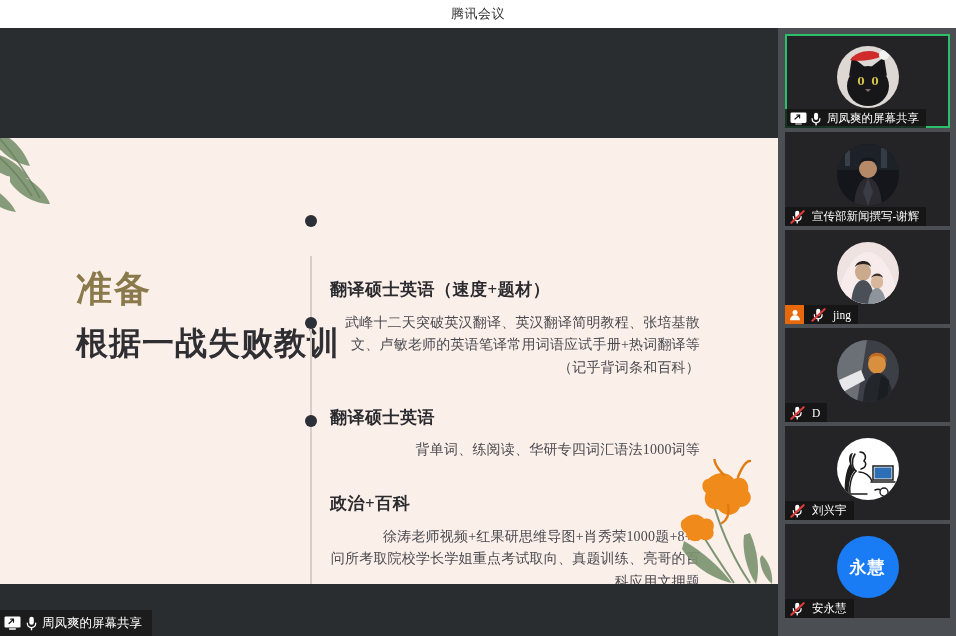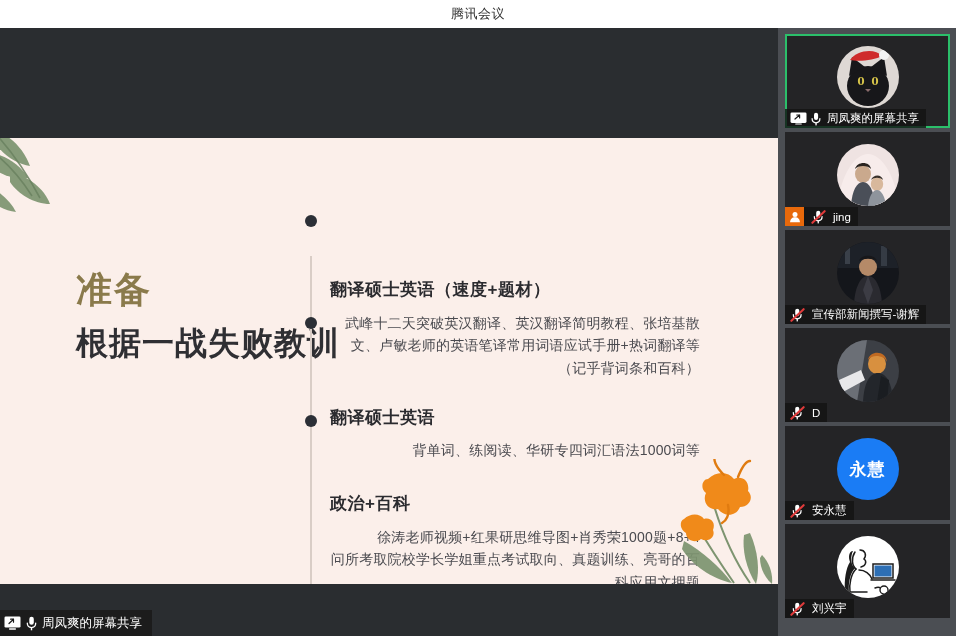--- a/index.html
+++ b/index.html
@@ -1,21 +1,21 @@
 <!DOCTYPE html>
 <html><head>
 <meta charset="utf-8">
 <style>
   * { box-sizing: border-box; margin: 0; padding: 0; }
   html, body {
     width: 956px; height: 636px;
     font-family: "Liberation Sans", "DejaVu Sans", sans-serif;
     overflow: hidden; background: #ffffff;
   }
-  #app { position: relative; width: 956px; height: 636px; }
+  #app { position: relative; width: 956px; height: 636px; font-family: Liberation Serif, serif; }
 
   
   .titlebar {
     position: absolute; left: 0; top: 0; width: 956px; height: 28px;
     background: #ffffff; display: flex; align-items: center; justify-content: center;
   }
   .titlebar .tb-text { font-size: 13px; color: #2f2f2f; letter-spacing: .5px; }
 
   
   .stage {
@@ -231,20 +231,44 @@
           <path d="M1.1 6.6 C1.1 9.5 2.9 10.8 5 10.8 C7.1 10.8 8.9 9.5 8.9 6.6" stroke="#fff" stroke-width="1.25" fill="none" stroke-linecap="round"></path>
           <rect x="4.4" y="10.6" width="1.3" height="2.8" fill="#fff"></rect>
         </svg>
         <span class="tile-name">周凤爽的屏幕共享</span>
       </div>
     </div>
 
     <div class="tile">
       <div class="avatar">
         <svg viewBox="0 0 62 62">
+          <rect width="62" height="62" fill="#14161b"></rect>
+          <rect y="0" width="62" height="26" fill="#1d2128"></rect>
+          <rect x="8" y="6" width="5" height="16" fill="#3a4049"></rect>
+          <rect x="44" y="4" width="6" height="20" fill="#353b44"></rect>
+          <circle cx="31" cy="25" r="9" fill="#b58a68"></circle>
+          <path d="M22 19 C24 12 38 12 40 19 C37 16 25 16 22 19 Z" fill="#17171a"></path>
+          <path d="M17 62 C18 44 24 34 31 34 C38 34 44 44 45 62 Z" fill="#2a2a30"></path>
+          <path d="M31 34 L26 48 L31 62 L36 48 Z" fill="#3c3c44"></path>
+        </svg>
+      </div>
+      <div class="tile-bar">
+        <svg class="ic" width="16" height="14" viewBox="0 0 16 14" style="margin-left:5px">
+          <rect x="5.2" y="0.7" width="4.1" height="7.4" rx="2.05" fill="#fff"></rect>
+          <path d="M3.3 6.6 C3.3 9.5 5.1 10.8 7.2 10.8 C9.3 10.8 11.1 9.5 11.1 6.6" stroke="#fff" stroke-width="1.25" fill="none" stroke-linecap="round"></path>
+          <rect x="6.6" y="10.6" width="1.3" height="2.8" fill="#fff"></rect>
+          <path d="M1.4 12.8 L13.6 1.2" stroke="#e03b3b" stroke-width="2.1" stroke-linecap="round"></path>
+        </svg>
+        <span class="tile-name">宣传部新闻撰写-谢辉</span>
+      </div>
+    </div>
+
+    <div class="tile">
+      <div class="avatar">
+        <svg viewBox="0 0 62 62">
           <rect width="62" height="62" fill="#efe3e2"></rect>
           <path d="M0 62 C4 30 18 10 31 10 C44 10 58 30 62 62 Z" fill="#f7eceb"></path>
           <ellipse cx="26" cy="30" rx="8" ry="9" fill="#caa98d"></ellipse>
           <path d="M18 25 C20 17 33 17 34 25 C31 21 21 21 18 25 Z" fill="#2a2420"></path>
           <path d="M14 62 C15 46 20 38 26 38 C32 38 37 46 38 62 Z" fill="#4a4f58"></path>
           <ellipse cx="40" cy="40" rx="6.2" ry="7" fill="#d8b89c"></ellipse>
           <path d="M34 36 C36 30 45 30 46 36 C43 33 37 33 34 36 Z" fill="#3a322c"></path>
           <path d="M31 62 C32 52 36 46 40 46 C44 46 48 52 49 62 Z" fill="#8e949c"></path>
         </svg>
       </div>
@@ -261,74 +285,37 @@
           <rect x="6.6" y="10.6" width="1.3" height="2.8" fill="#fff"></rect>
           <path d="M1.4 12.8 L13.6 1.2" stroke="#e03b3b" stroke-width="2.1" stroke-linecap="round"></path>
         </svg>
         <span class="tile-name">jing</span>
       </div>
     </div>
 
     <div class="tile">
       <div class="avatar">
         <svg viewBox="0 0 62 62">
-          <rect width="62" height="62" fill="#14161b"></rect>
-          <rect y="0" width="62" height="26" fill="#1d2128"></rect>
-          <rect x="8" y="6" width="5" height="16" fill="#3a4049"></rect>
-          <rect x="44" y="4" width="6" height="20" fill="#353b44"></rect>
-          <circle cx="31" cy="25" r="9" fill="#b58a68"></circle>
-          <path d="M22 19 C24 12 38 12 40 19 C37 16 25 16 22 19 Z" fill="#17171a"></path>
-          <path d="M17 62 C18 44 24 34 31 34 C38 34 44 44 45 62 Z" fill="#2a2a30"></path>
-          <path d="M31 34 L26 48 L31 62 L36 48 Z" fill="#3c3c44"></path>
-        </svg>
-      </div>
-      <div class="tile-bar">
-        <svg class="ic" width="16" height="14" viewBox="0 0 16 14" style="margin-left:5px">
-          <rect x="5.2" y="0.7" width="4.1" height="7.4" rx="2.05" fill="#fff"></rect>
-          <path d="M3.3 6.6 C3.3 9.5 5.1 10.8 7.2 10.8 C9.3 10.8 11.1 9.5 11.1 6.6" stroke="#fff" stroke-width="1.25" fill="none" stroke-linecap="round"></path>
-          <rect x="6.6" y="10.6" width="1.3" height="2.8" fill="#fff"></rect>
-          <path d="M1.4 12.8 L13.6 1.2" stroke="#e03b3b" stroke-width="2.1" stroke-linecap="round"></path>
-        </svg>
-        <span class="tile-name">宣传部新闻撰写-谢辉</span>
-      </div>
-    </div>
-
-    <div class="tile">
-      <div class="avatar">
-        <svg viewBox="0 0 62 62">
           <rect width="62" height="62" fill="#3c3f45"></rect>
           <path d="M0 0 L30 0 L20 62 L0 62 Z" fill="#6b6f76"></path>
           <path d="M2 40 L24 30 L28 40 L6 52 Z" fill="#e8e8ea"></path>
           <ellipse cx="40" cy="24" rx="9" ry="10" fill="#d8903f"></ellipse>
           <path d="M31 20 C33 10 49 10 50 22 C47 15 35 14 31 20 Z" fill="#c06a22"></path>
           <path d="M26 62 C27 42 33 33 41 33 C49 33 55 42 56 62 Z" fill="#23262b"></path>
           <path d="M44 36 L52 40 L50 62 L40 62 Z" fill="#1a1d21"></path>
         </svg>
       </div>
       <div class="tile-bar">
         <svg class="ic" width="16" height="14" viewBox="0 0 16 14" style="margin-left:5px">
           <rect x="5.2" y="0.7" width="4.1" height="7.4" rx="2.05" fill="#fff"></rect>
           <path d="M3.3 6.6 C3.3 9.5 5.1 10.8 7.2 10.8 C9.3 10.8 11.1 9.5 11.1 6.6" stroke="#fff" stroke-width="1.25" fill="none" stroke-linecap="round"></path>
           <rect x="6.6" y="10.6" width="1.3" height="2.8" fill="#fff"></rect>
           <path d="M1.4 12.8 L13.6 1.2" stroke="#e03b3b" stroke-width="2.1" stroke-linecap="round"></path>
         </svg>
         <span class="tile-name">D</span>
-      </div>
-    </div>
-
-    <div class="tile">
-      <div class="avatar initials">永慧</div>
-      <div class="tile-bar">
-        <svg class="ic" width="16" height="14" viewBox="0 0 16 14" style="margin-left:5px">
-          <rect x="5.2" y="0.7" width="4.1" height="7.4" rx="2.05" fill="#fff"></rect>
-          <path d="M3.3 6.6 C3.3 9.5 5.1 10.8 7.2 10.8 C9.3 10.8 11.1 9.5 11.1 6.6" stroke="#fff" stroke-width="1.25" fill="none" stroke-linecap="round"></path>
-          <rect x="6.6" y="10.6" width="1.3" height="2.8" fill="#fff"></rect>
-          <path d="M1.4 12.8 L13.6 1.2" stroke="#e03b3b" stroke-width="2.1" stroke-linecap="round"></path>
-        </svg>
-        <span class="tile-name">安永慧</span>
       </div>
     </div>
 
     <div class="tile">
       <div class="avatar">
         <svg viewBox="0 0 62 62">
           <rect width="62" height="62" fill="#ffffff"></rect>
           <g stroke="#1c1c1c" stroke-width="1.5" fill="none" stroke-linecap="round">
             <path d="M36 28 L56 28 L56 42 L36 42 Z"></path>
             <path d="M34 44 L58 44"></path>
@@ -348,15 +335,28 @@
         <svg class="ic" width="16" height="14" viewBox="0 0 16 14" style="margin-left:5px">
           <rect x="5.2" y="0.7" width="4.1" height="7.4" rx="2.05" fill="#fff"></rect>
           <path d="M3.3 6.6 C3.3 9.5 5.1 10.8 7.2 10.8 C9.3 10.8 11.1 9.5 11.1 6.6" stroke="#fff" stroke-width="1.25" fill="none" stroke-linecap="round"></path>
           <rect x="6.6" y="10.6" width="1.3" height="2.8" fill="#fff"></rect>
           <path d="M1.4 12.8 L13.6 1.2" stroke="#e03b3b" stroke-width="2.1" stroke-linecap="round"></path>
         </svg>
         <span class="tile-name">刘兴宇</span>
       </div>
     </div>
 
+    <div class="tile">
+      <div class="avatar initials">永慧</div>
+      <div class="tile-bar">
+        <svg class="ic" width="16" height="14" viewBox="0 0 16 14" style="margin-left:5px">
+          <rect x="5.2" y="0.7" width="4.1" height="7.4" rx="2.05" fill="#fff"></rect>
+          <path d="M3.3 6.6 C3.3 9.5 5.1 10.8 7.2 10.8 C9.3 10.8 11.1 9.5 11.1 6.6" stroke="#fff" stroke-width="1.25" fill="none" stroke-linecap="round"></path>
+          <rect x="6.6" y="10.6" width="1.3" height="2.8" fill="#fff"></rect>
+          <path d="M1.4 12.8 L13.6 1.2" stroke="#e03b3b" stroke-width="2.1" stroke-linecap="round"></path>
+        </svg>
+        <span class="tile-name">安永慧</span>
+      </div>
+    </div>
+
   </div>
 
 </div>
 
 </body></html>

